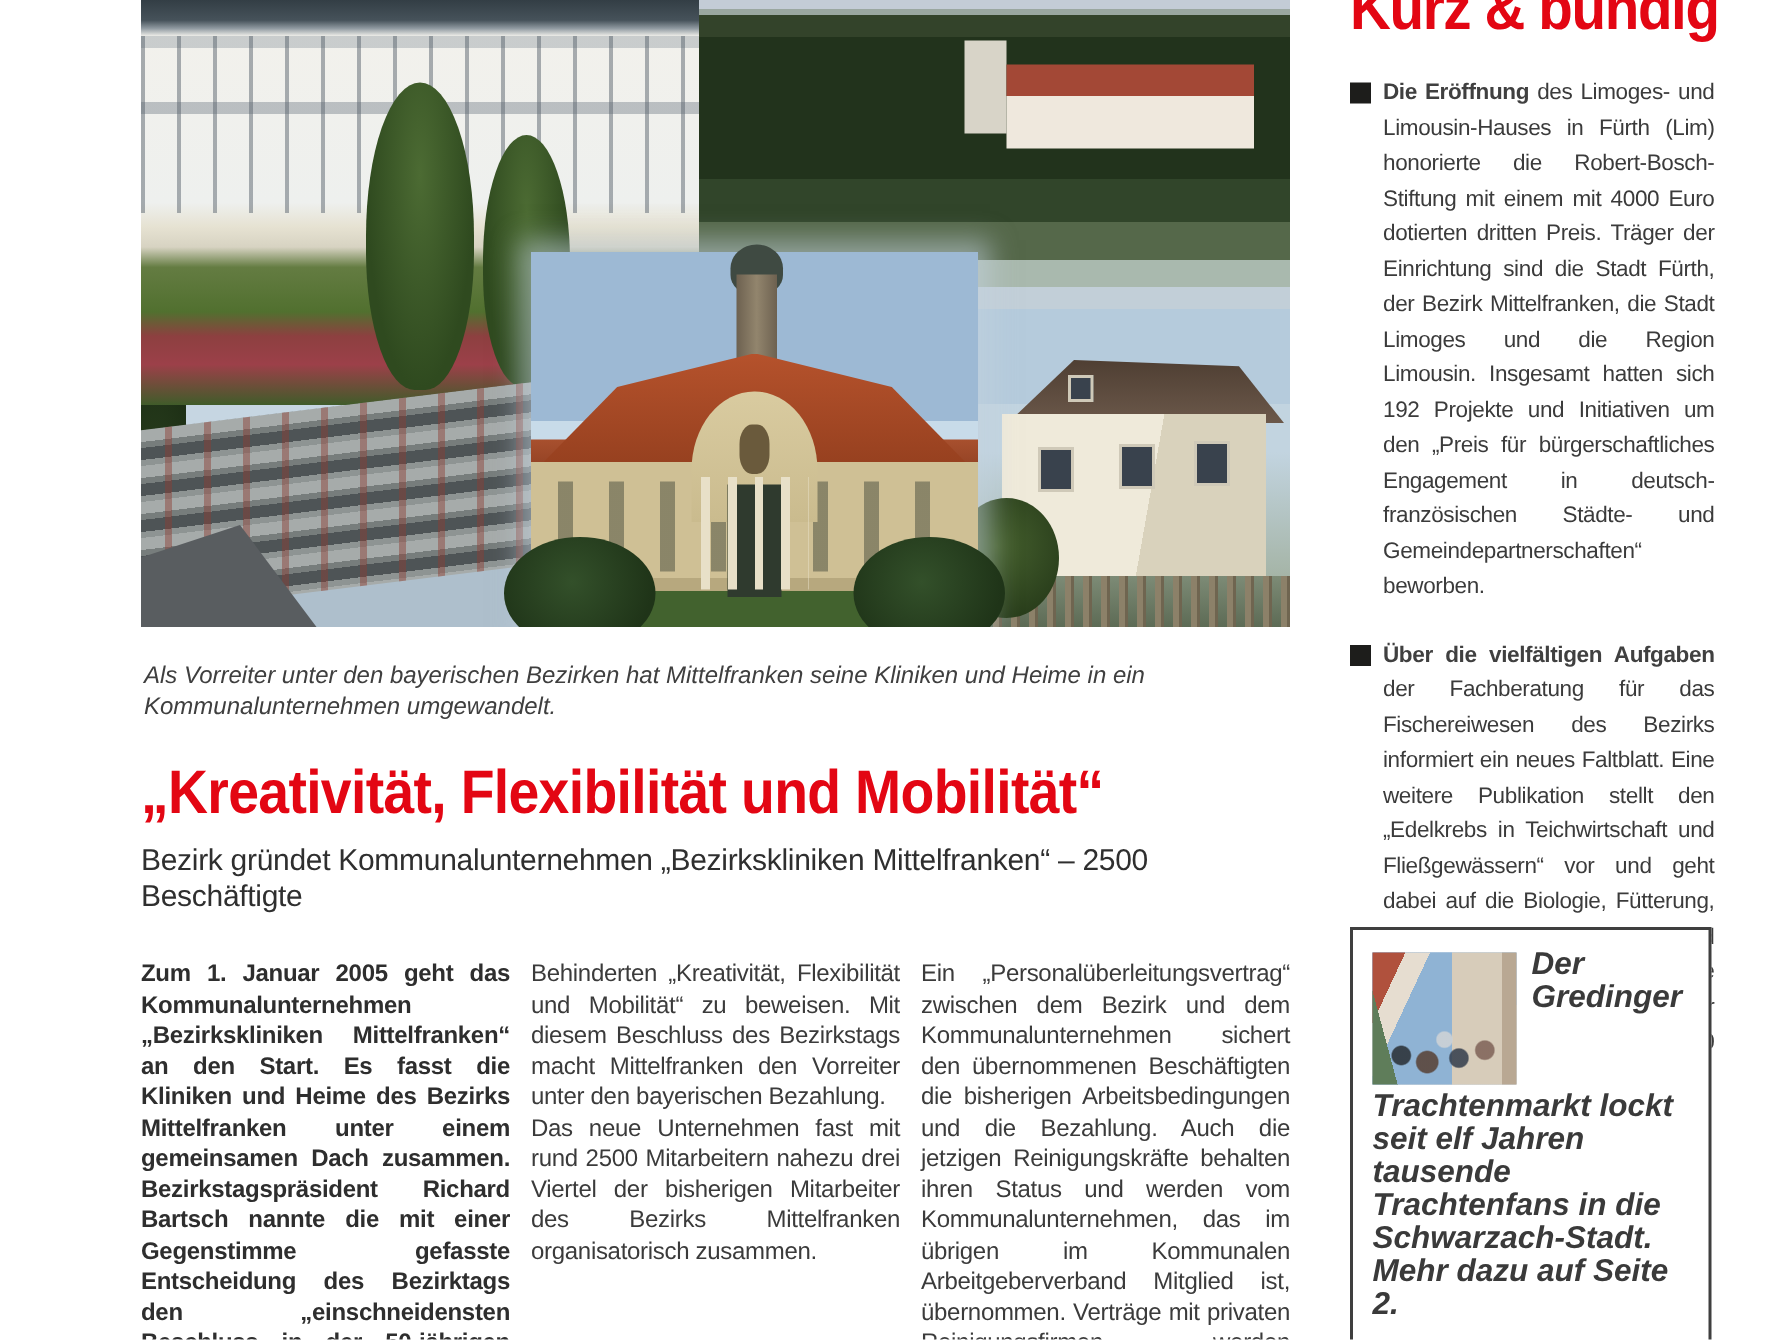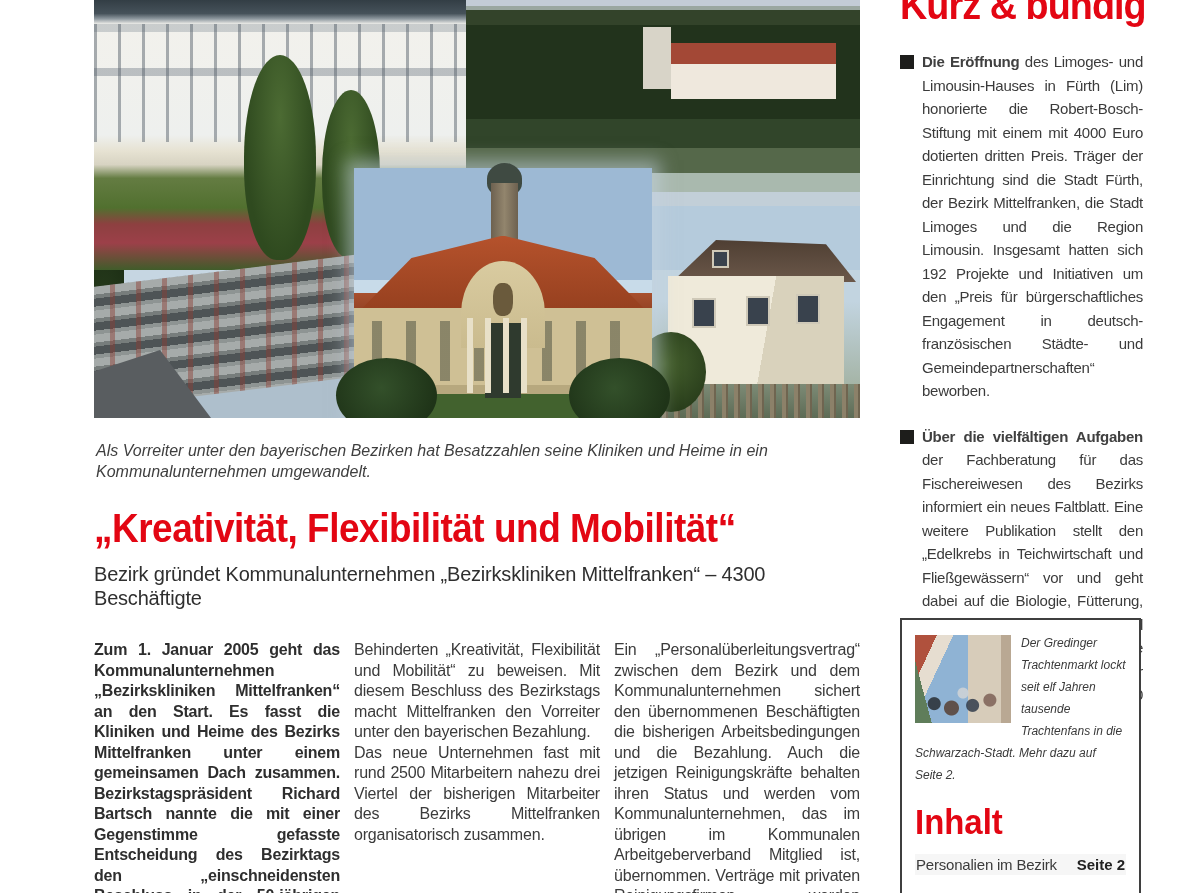--- a/index.html
+++ b/index.html
@@ -124,21 +124,21 @@
     background:
       radial-gradient(circle at 20% 78%, rgba(40,45,50,.85) 0 6px, transparent 7px),
       radial-gradient(circle at 38% 83%, rgba(90,70,60,.9) 0 7px, transparent 8px),
       radial-gradient(circle at 60% 80%, rgba(50,60,75,.85) 0 6px, transparent 7px),
       radial-gradient(circle at 78% 74%, rgba(120,90,80,.8) 0 6px, transparent 7px),
       radial-gradient(circle at 50% 66%, rgba(205,210,214,.9) 0 5px, transparent 6px),
       linear-gradient(75deg, #5f7d5a 0 14%, transparent 14%),
       linear-gradient(115deg, #b0513d 0 16%, #e6ddd0 16% 28%, transparent 28%),
       linear-gradient(90deg, #8fb3d4 0 55%, #d7ccba 55% 90%, #b9a893 90%),
       linear-gradient(180deg,#7fa6cb 0 40%, #aab4ba 40%);}
-  .teaser-text{margin:0;font-style:italic;font-size:12px;line-height:22px;color:#3a3a3a;}
+  .teaser-text{margin:0;font-style:italic;font-size:21px;line-height:22px;color:#3a3a3a;font-weight:bold;}
   .inhalt{clear:both;margin:18px 0 0;font-size:35px;line-height:36px;font-weight:bold;color:#e30613;
     transform:scaleX(.94);transform-origin:left top;}
   .toc-row{display:flex;justify-content:space-between;align-items:baseline;margin-top:14px;
     background:#f6f6f6;padding:2px 1px;}
   .toc-row .toc-label{font-size:15px;color:#3b3b3b;letter-spacing:-0.2px;}
   .toc-row strong{font-size:15px;color:#222;}
 </style>
 </head>
 <body>
 
@@ -180,24 +180,24 @@
         <div class="hist-windows"></div>
         <div class="hist-gable"></div>
         <div class="hist-emblem"></div>
         <div class="hist-door"></div>
         <div class="hist-cols"></div>
         <div class="hist-bush hb-l"></div>
         <div class="hist-bush hb-r"></div>
       </div>
     </div>
 
-    <p class="caption">Als Vorreiter unter den bayerischen Bezirken hat Besatzzahlen seine Kliniken und Heime in ein Kommunalunternehmen umgewandelt.</p>
+    <p class="caption">Als Vorreiter unter den bayerischen Bezirken hat Mittelfranken seine Kliniken und Heime in ein Kommunalunternehmen umgewandelt.</p>
 
     <h1 class="headline">„Kreativität, Flexibilität und Mobilität“</h1>
-    <h2 class="subheadline">Bezirk gründet Kommunalunternehmen „Bezirkskliniken Mittelfranken“ – 4300 Beschäftigte</h2>
+    <h2 class="subheadline">Bezirk gründet Kommunalunternehmen „Bezirkskliniken Mittelfranken“ – 2500 Beschäftigte</h2>
 
     <div class="columns">
       <div class="col col-bold">
         <p>Zum 1. Januar 2005 geht das Kommunalunternehmen „Bezirkskliniken Mittelfranken“ an den Start. Es fasst die Kliniken und Heime des Bezirks Mittelfranken unter einem gemeinsamen Dach zusammen. Bezirkstagspräsident Richard Bartsch nannte die mit einer Gegenstimme gefasste Entscheidung des Bezirktags den „einschneidensten Beschluss in der 50-jährigen Geschichte des Bezirks Mittelfranken“.</p>
       </div>
       <div class="col">
         <p>Behinderten „Kreativität, Flexibilität und Mobilität“ zu beweisen. Mit diesem Beschluss des Bezirkstags macht Mittelfranken den Vorreiter unter den bayerischen Bezahlung.</p>
         <p>Das neue Unternehmen fast mit rund 2500 Mitarbeitern nahezu drei Viertel der bisherigen Mitarbeiter des Bezirks Mittelfranken organisatorisch zusammen.</p>
       </div>
       <div class="col">

